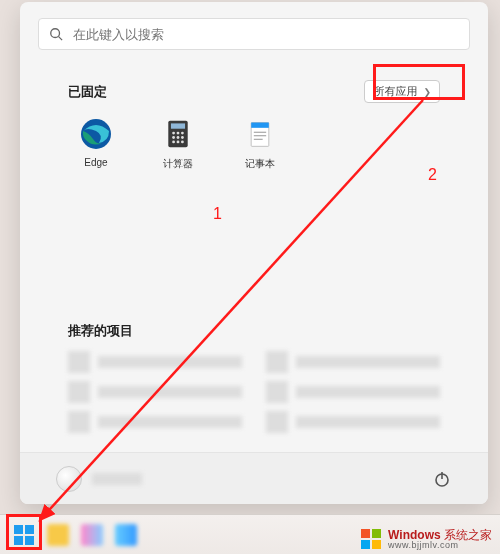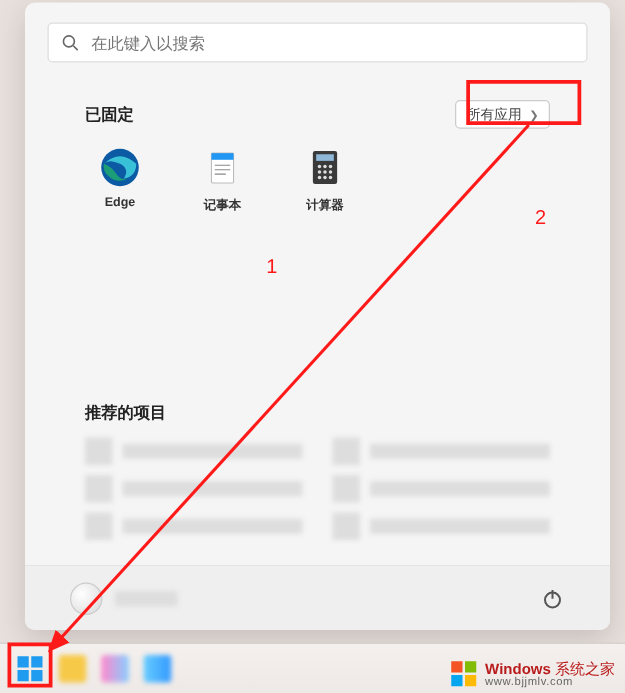--- a/index.html
+++ b/index.html
@@ -79,21 +79,21 @@
       cursor: pointer;
       gap: 6px;
     }
     .pinned-icon {
       width: 34px;
       height: 34px;
       display: flex;
       align-items: center;
       justify-content: center;
     }
-    .pinned-label { font-size: 10px; color: #333; text-align: center; white-space: nowrap; font-weight: bold; }
+    .pinned-label { font-size: 10px; color: #333; text-align: center; white-space: nowrap; }
     .spacer { flex: 1; }
     .recommended { margin-top: 150px; font-family: Liberation Serif, serif; }
     .rec-grid {
       display: grid;
       grid-template-columns: 1fr 1fr;
       gap: 6px 24px;
       margin-top: 10px;
     }
     .rec-item {
       height: 24px;
@@ -227,51 +227,51 @@
     <div class="pinned-grid">
       <div class="pinned-item">
         <span class="pinned-icon">
           <svg viewBox="0 0 34 34" width="34" height="34">
             <circle cx="17" cy="17" r="15" fill="#0c59a4"></circle>
             <path d="M4 14 Q17 2 30 14 Q30 24 20 26 Q25 18 17 14 Q8 10 4 14 Z" fill="#39c1d7"></path>
             <path d="M8 24 Q14 30 24 26 Q18 28 14 22 Q10 16 4 14 Q3 20 8 24 Z" fill="#1b9e77"></path>
           </svg>
         </span>
         <span class="pinned-label">Edge</span>
-      </div>
-      <div class="pinned-item">
-        <span class="pinned-icon">
-          <svg viewBox="0 0 34 34" width="30" height="34">
-            <rect x="7" y="4" width="20" height="27" rx="1" fill="#fff" stroke="#bbb"></rect>
-            <rect x="7" y="4" width="20" height="6" fill="#2196f3"></rect>
-            <line x1="10" y1="15" x2="24" y2="15" stroke="#888"></line>
-            <line x1="10" y1="19" x2="24" y2="19" stroke="#888"></line>
-            <line x1="10" y1="23" x2="20" y2="23" stroke="#888"></line>
-          </svg>
-        </span>
-        <span class="pinned-label">记事本</span>
       </div>
       <div class="pinned-item">
         <span class="pinned-icon">
           <svg viewBox="0 0 34 34" width="30" height="34">
             <rect x="6" y="2" width="22" height="30" rx="2" fill="#3a3a3a"></rect>
             <rect x="9" y="5" width="16" height="6" fill="#8fb7d8"></rect>
             <circle cx="12" cy="16" r="1.6" fill="#ddd"></circle>
               <circle cx="17" cy="16" r="1.6" fill="#ddd"></circle>
               <circle cx="22" cy="16" r="1.6" fill="#ddd"></circle>
             <circle cx="12" cy="21" r="1.6" fill="#ddd"></circle>
               <circle cx="17" cy="21" r="1.6" fill="#ddd"></circle>
               <circle cx="22" cy="21" r="1.6" fill="#ddd"></circle>
             <circle cx="12" cy="26" r="1.6" fill="#ddd"></circle>
               <circle cx="17" cy="26" r="1.6" fill="#ddd"></circle>
               <circle cx="22" cy="26" r="1.6" fill="#ddd"></circle>
           </svg>
         </span>
         <span class="pinned-label">计算器</span>
       </div>
+      <div class="pinned-item">
+        <span class="pinned-icon">
+          <svg viewBox="0 0 34 34" width="30" height="34">
+            <rect x="7" y="4" width="20" height="27" rx="1" fill="#fff" stroke="#bbb"></rect>
+            <rect x="7" y="4" width="20" height="6" fill="#2196f3"></rect>
+            <line x1="10" y1="15" x2="24" y2="15" stroke="#888"></line>
+            <line x1="10" y1="19" x2="24" y2="19" stroke="#888"></line>
+            <line x1="10" y1="23" x2="20" y2="23" stroke="#888"></line>
+          </svg>
+        </span>
+        <span class="pinned-label">记事本</span>
+      </div>
     </div>
   </div>
 
   <div class="section recommended">
     <span class="section-title">推荐的项目</span>
     <div class="rec-grid">
       <div class="rec-item">
           <div class="rec-thumb"></div>
           <div class="rec-text"></div>
         </div>

